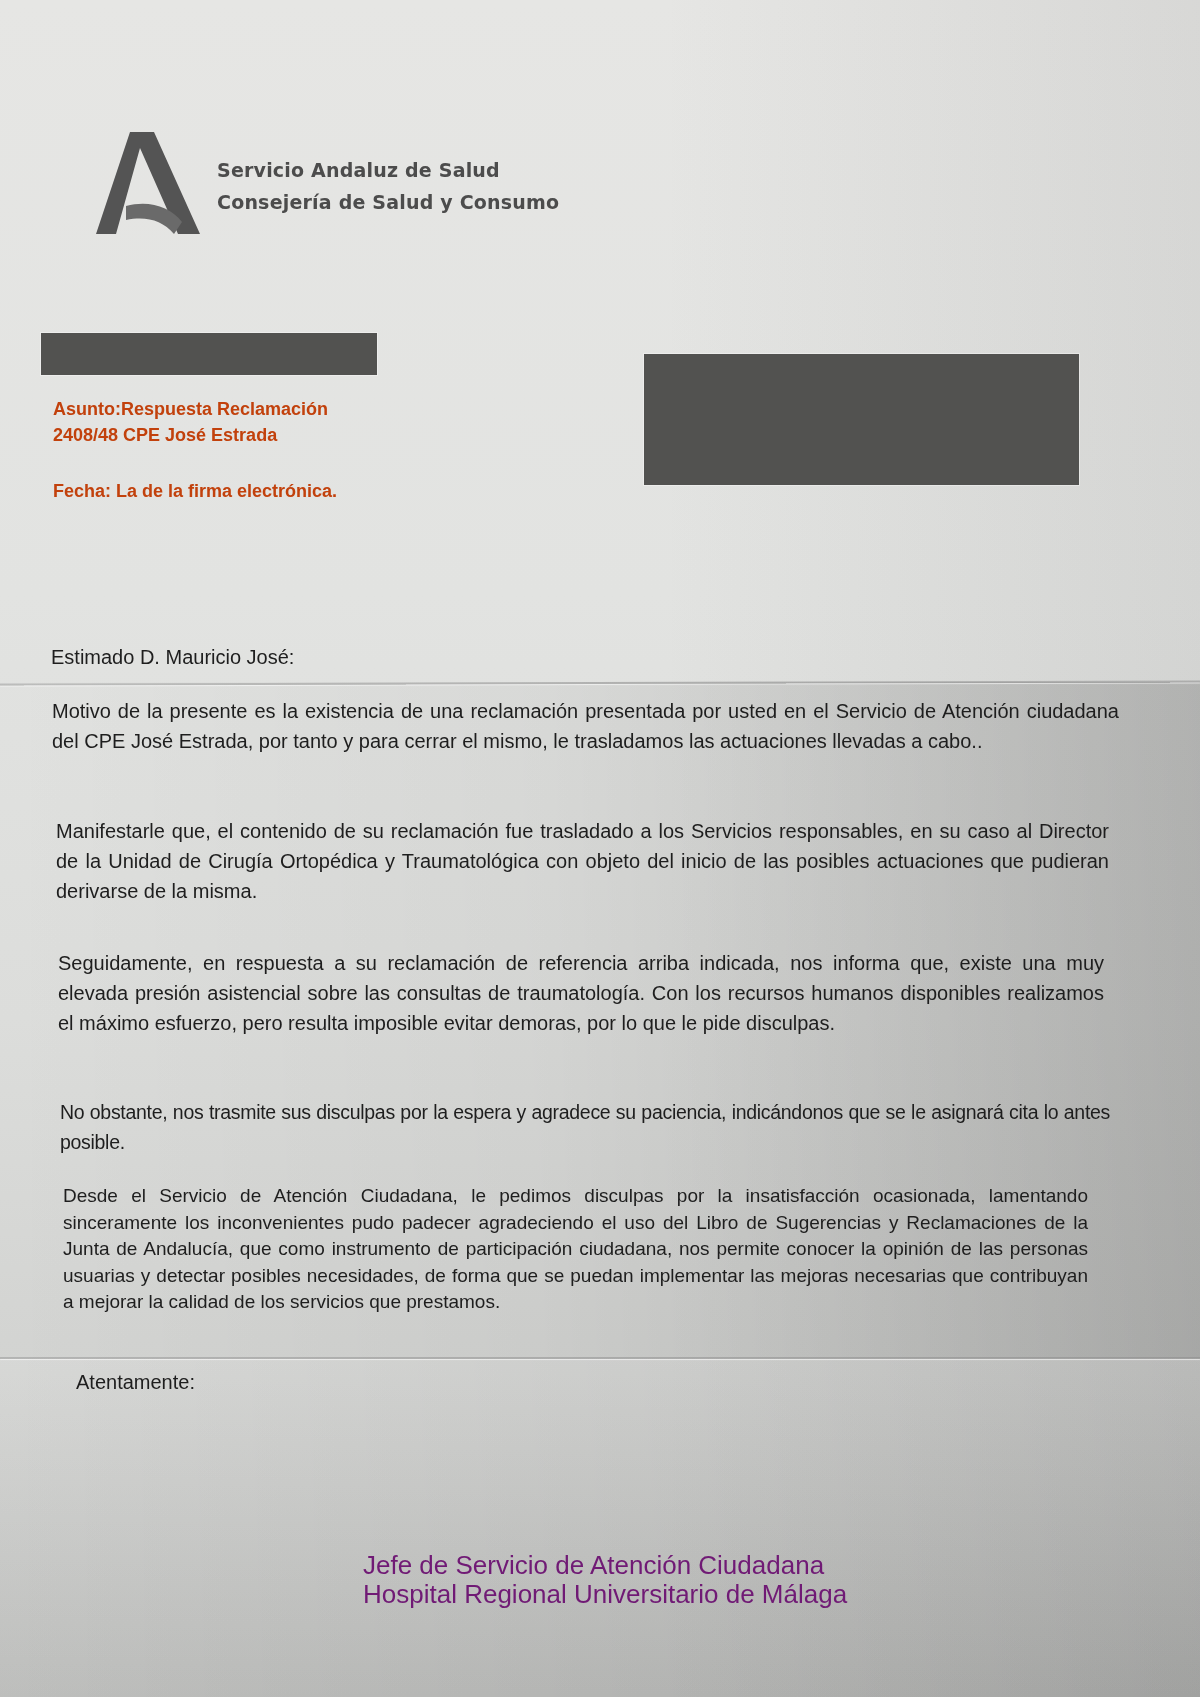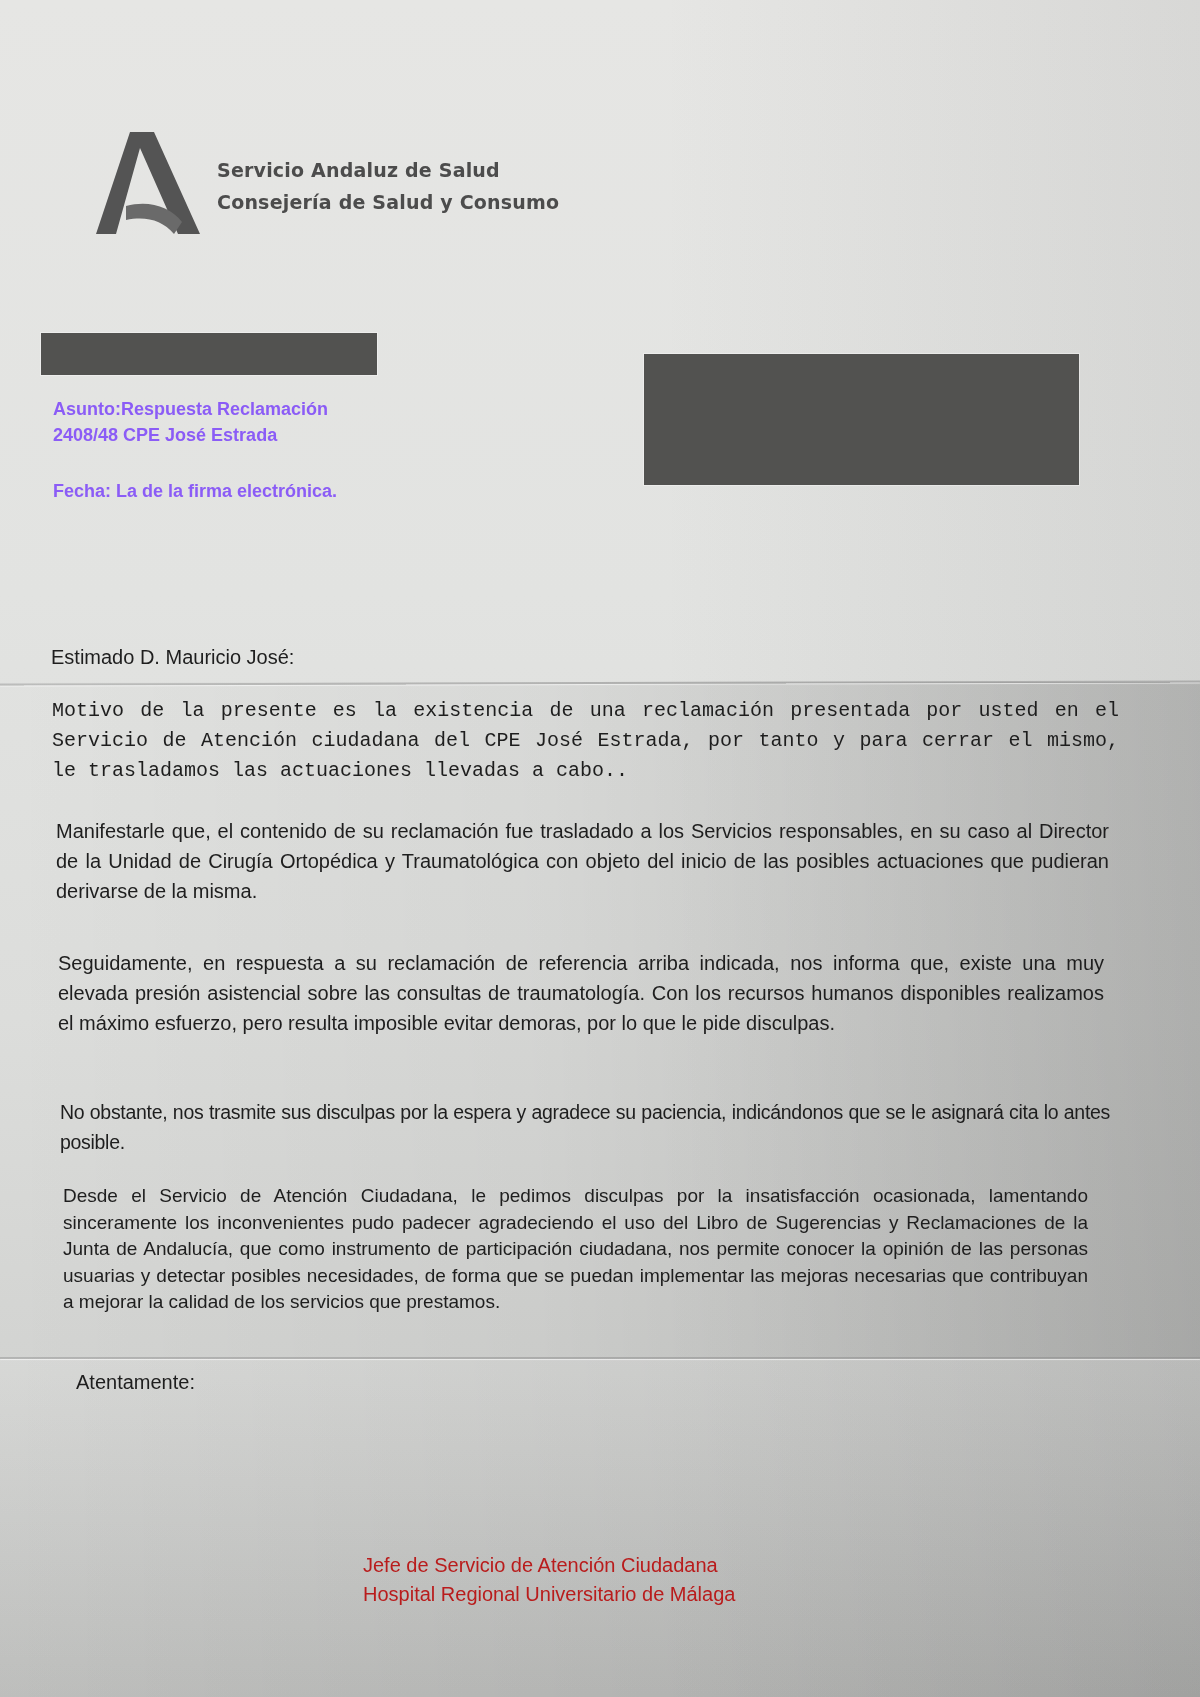--- a/index.html
+++ b/index.html
@@ -75,46 +75,46 @@
     .redact.recipient { left: 41px; top: 333px; width: 336px; height: 42px; }
     .redact.address   { left: 644px; top: 354px; width: 435px; height: 131px; }
 
     .meta {
       position: absolute;
       left: 53px;
       top: 396px;
       font-weight: bold;
       font-size: 18px;
       line-height: 26px;
-      color: #8b5cf6;
+      color: #c2410c;
     }
     .meta .fecha { margin-top: 30px; }
 
     .letter {
       position: absolute;
       font-size: 20px;
       line-height: 30px;
       color: #1e1e1e;
       text-align: justify;
       text-align-last: left;
     }
     .salutation { left: 51px; top: 642px; }
-    .p1 { left: 52px; top: 696px; width: 1067px; font-family: Liberation Mono, monospace; }
+    .p1 { left: 52px; top: 696px; width: 1067px; }
     .p2 { left: 56px; top: 816px; width: 1053px; }
     .p3 { left: 58px; top: 948px; width: 1046px; }
     .p4 { left: 60px; top: 1097px; width: 1050px; font-size: 19.5px; letter-spacing: -0.3px; }
     .p5 { left: 63px; top: 1183px; width: 1025px; line-height: 26.5px; font-size: 19px; }
     .closing { left: 76px; top: 1367px; }
     .signature {
       position: absolute;
       left: 363px;
       top: 1551px;
-      font-size: 20px;
+      font-size: 26px;
       line-height: 29px;
-      color: #b91c1c;
+      color: #701a75;
     }
   </style>
 </head>
 <body>
 
 <div class="paper"></div>
 <div class="fold-band middle"></div>
 <div class="fold-band bottom"></div>
 <div class="fold-line one"></div>
 <div class="fold-line two"></div>

